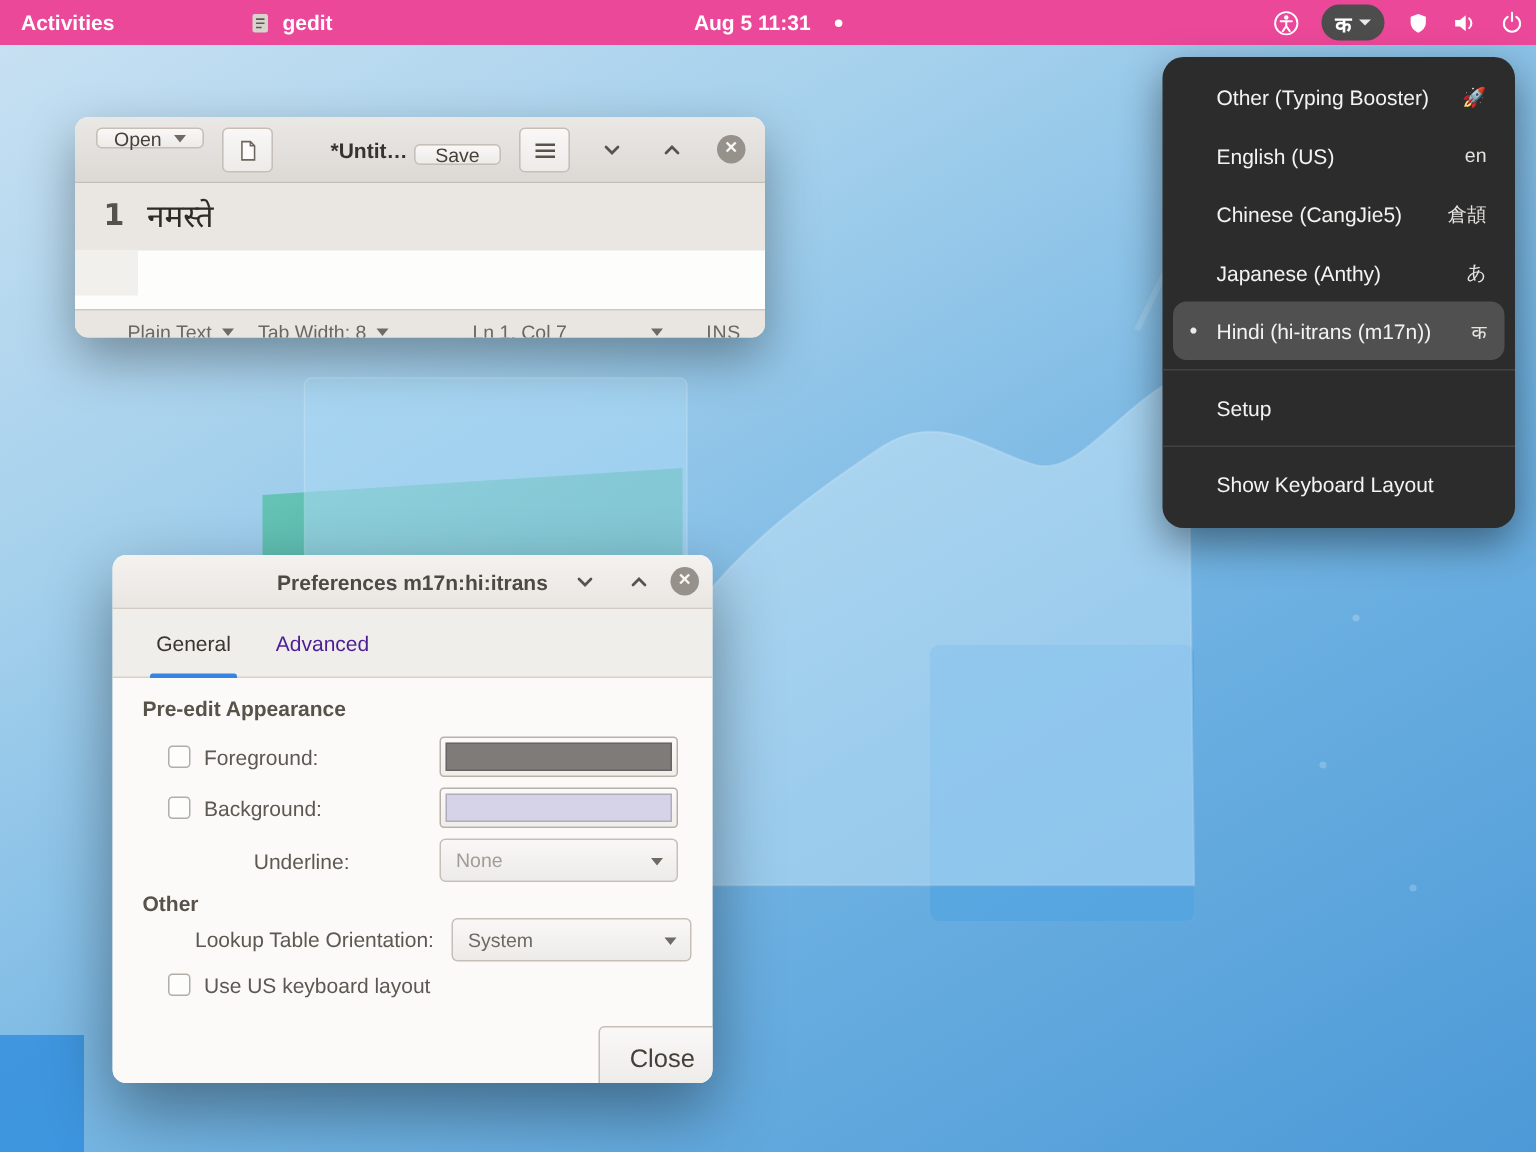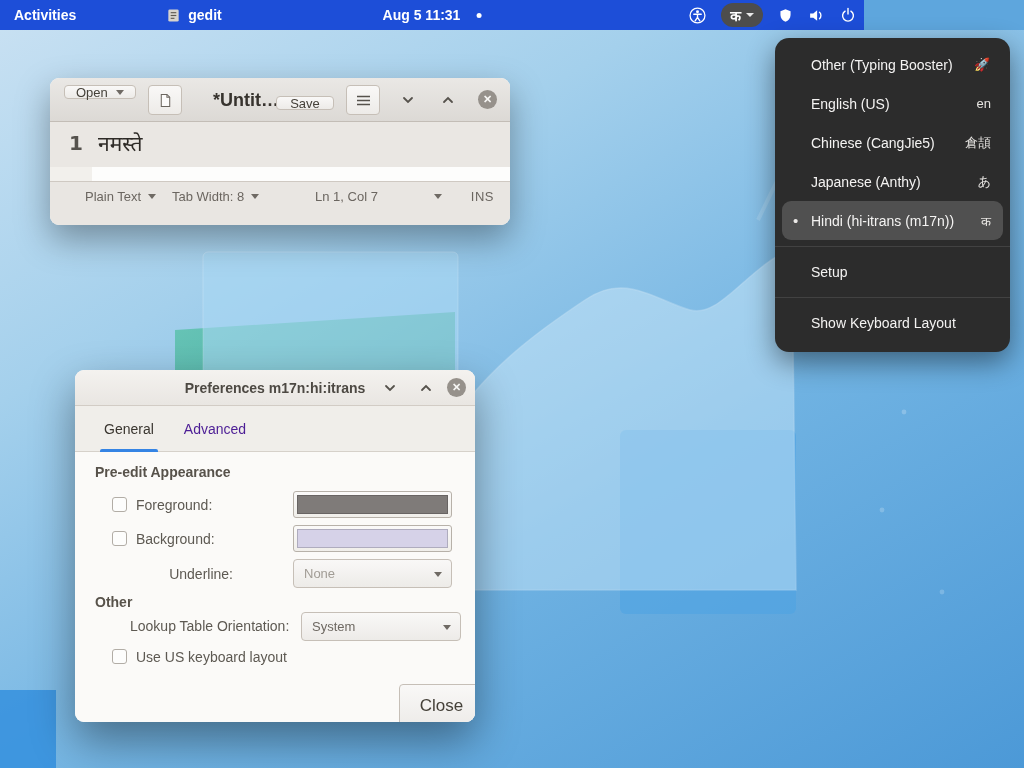--- a/index.html
+++ b/index.html
@@ -5,21 +5,21 @@
   * { margin:0; padding:0; box-sizing:border-box; }
   html,body { width:1024px; height:768px; overflow:hidden; }
   body { font-family:"Liberation Sans", sans-serif; position:relative; background:#5ea6dd; }
 
   
   .wallpaper { position:absolute; left:0; top:30px; width:1024px; height:738px; z-index:0;
     background:linear-gradient(150deg,#c7e0f2 0%,#a4d0ec 28%,#6fb2e2 62%,#4c99d7 100%); }
   .wallpaper svg { position:absolute; left:0; top:0; }
 
   
-  .topbar { position:absolute; left:0; top:0; width:864px; height:30px; background:#1d4ed8; z-index:60;
+  .topbar { position:absolute; left:0; top:0; width:1024px; height:30px; background:#ec4899; z-index:60;
     color:#fff; font-size:14px; }
   .tb-left { position:absolute; left:0; top:0; height:30px; display:flex; align-items:center; }
   .tb-activities { padding:0 14px; font-weight:700; height:30px; display:flex; align-items:center; cursor:pointer; }
   .tb-app { display:flex; align-items:center; gap:7px; padding:16px 12px; height:30px; font-weight:700; margin-left:64px; cursor:pointer; }
   .tb-clock { position:absolute; left:50%; transform:translateX(-50%); top:0; height:30px;
     display:flex; align-items:center; gap:16px; font-weight:700; cursor:pointer; }
   .tb-dot { width:5px; height:5px; border-radius:50%; background:#fff; }
   .tb-right { position:absolute; right:8px; top:0; height:30px; display:flex; align-items:center; gap:15px; }
   .tb-icon { display:flex; align-items:center; justify-content:center; cursor:pointer; }
   .ime-pill { background:#4d4d4d; border-radius:12px; height:24px; padding:0 9px; display:flex; align-items:center; gap:5px;
@@ -53,33 +53,33 @@
   .dropdown .caret-dn { position:absolute; right:9px; top:50%; margin-top:-2px; }
 
   
   .gedit { position:absolute; left:50px; top:78px; width:460px; height:147px; z-index:10;
     border-radius:9px; box-shadow:0 14px 34px rgba(0,0,0,.35); background:#fdfdfc; overflow:hidden; }
   .gd-header { position:absolute; left:0; top:0; width:100%; height:44px;
     background:linear-gradient(#eae8e5,#dcd9d5); border-bottom:1px solid #c3bdb6; }
   .gd-open { position:absolute; left:14px; top:7px; height:14px; padding:0 11px; gap:8px; font-weight:400; }
   .gd-new { position:absolute; left:98px; top:7px; width:34px; height:30px; }
   .gd-title { position:absolute; left:146px; top:0; width:100px; height:44px; display:flex; align-items:center;
-    justify-content:center; font-weight:700; font-size:18px; color:#37332e; }
+    justify-content:center; font-weight:700; font-size:14px; color:#37332e; }
   .gd-save { position:absolute; left:226px; top:18px; width:58px; height:14px; }
   .gd-menu { position:absolute; left:296px; top:7px; width:34px; height:30px; }
   .gd-chevdn { position:absolute; left:342px; top:11px; width:32px; height:22px; }
   .gd-chevup { position:absolute; left:382px; top:11px; width:32px; height:22px; }
   .gd-close { position:absolute; left:428px; top:12px; }
   .gd-body { position:absolute; left:0; top:44px; width:100%; height:75px; background:#fdfdfc; cursor:text; }
   .gd-gutter { position:absolute; left:0; top:45px; bottom:0; width:42px; background:#f2f0ec; }
   .gd-line1 { position:absolute; left:0; top:0; width:100%; height:45px; background:#eae7e3; }
   .gd-lineno { position:absolute; left:0; top:9px; width:33px; text-align:right; font-weight:700; font-size:20px;
     color:#55524d; font-family:"DejaVu Sans", sans-serif; }
   .gd-text { position:absolute; left:48px; top:7px; font-size:21px; color:#2e2b27; font-family:"DejaVu Sans", sans-serif; }
-  .gd-status { position:absolute; left:0; bottom:0; width:100%; height:44px; background:#e9e6e2;
+  .gd-status { position:absolute; left:0; bottom:0; width:100%; height:19px; background:#e9e6e2;
     border-top:1px solid #cfc9c2; font-size:13px; color:#6b6660; }
   .st-item { position:absolute; top:0; height:28px; display:flex; align-items:center; gap:7px; cursor:pointer; }
   .st-ins { position:absolute; right:16px; top:0; height:28px; display:flex; align-items:center; letter-spacing:.5px; }
 
   
   .prefs { position:absolute; left:75px; top:370px; width:400px; height:352px; z-index:20;
     border-radius:9px; box-shadow:0 18px 44px rgba(0,0,0,.4); background:#fbfaf8; overflow:hidden; }
   .pf-titlebar { position:absolute; left:0; top:0; width:100%; height:36px;
     background:linear-gradient(#f4f2ef,#e9e6e2); border-bottom:1px solid #d2ccc5; }
   .pf-title { position:absolute; left:0; top:0; width:100%; height:36px; display:flex; align-items:center;

